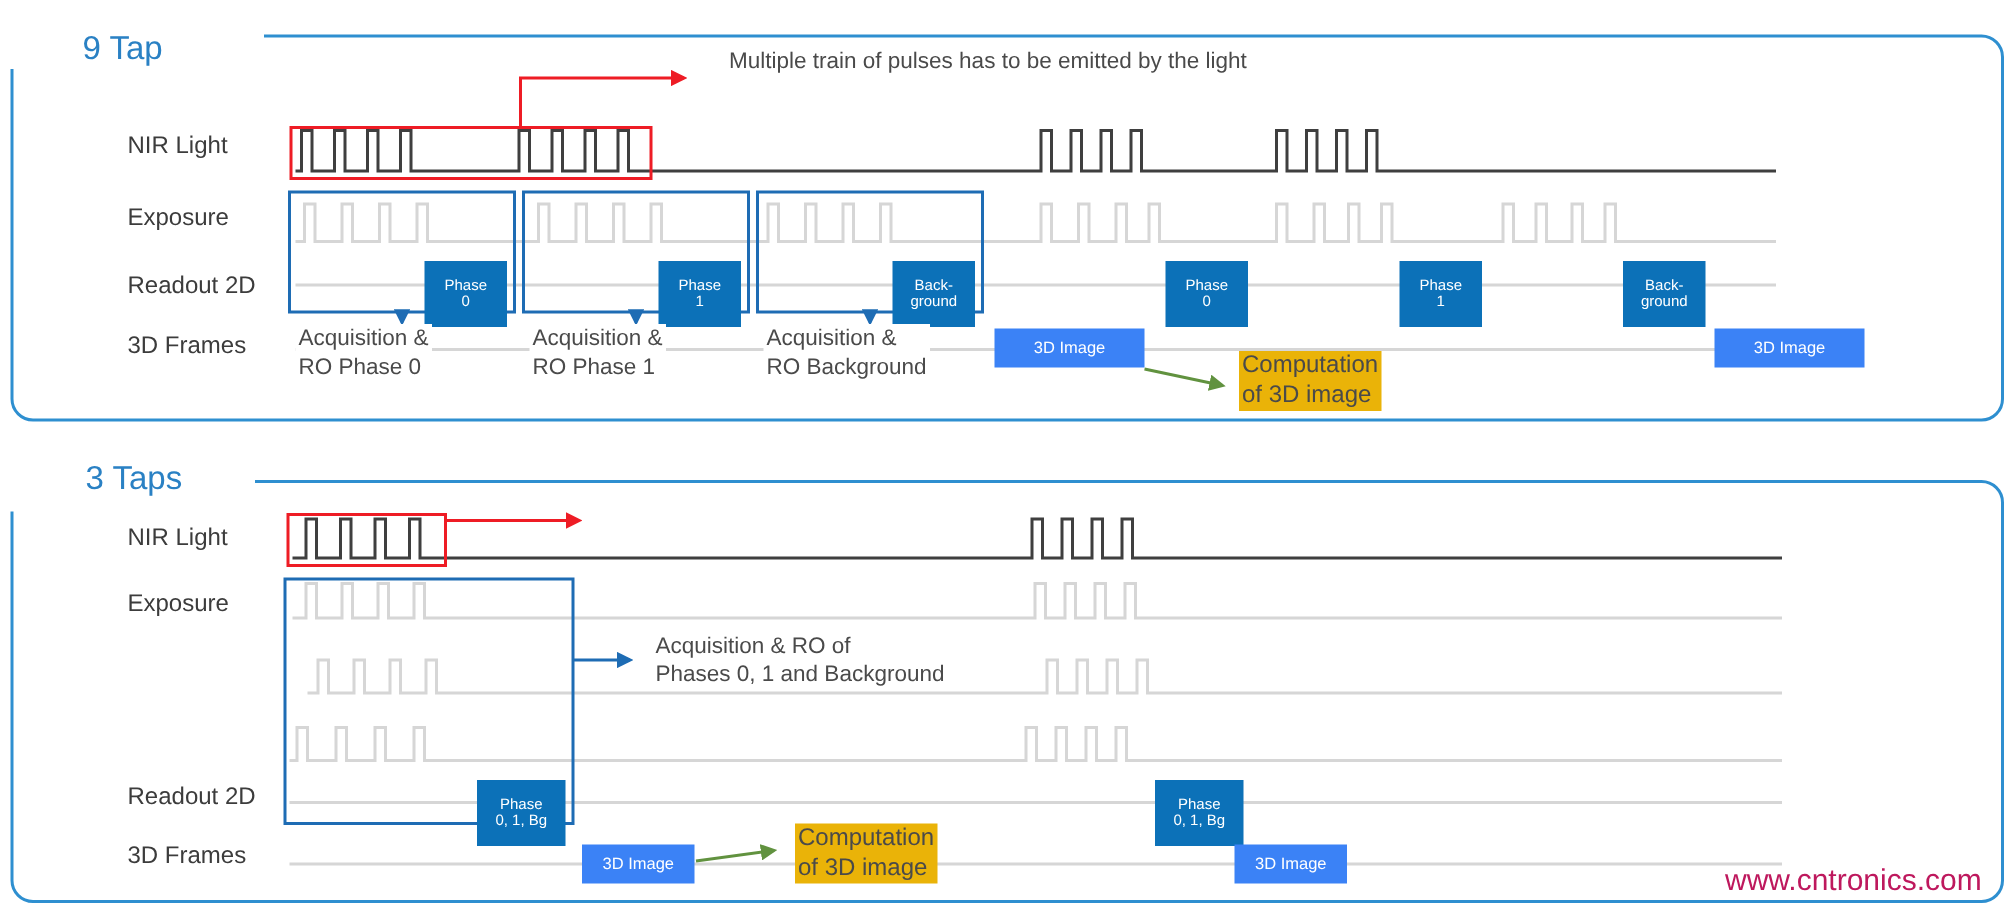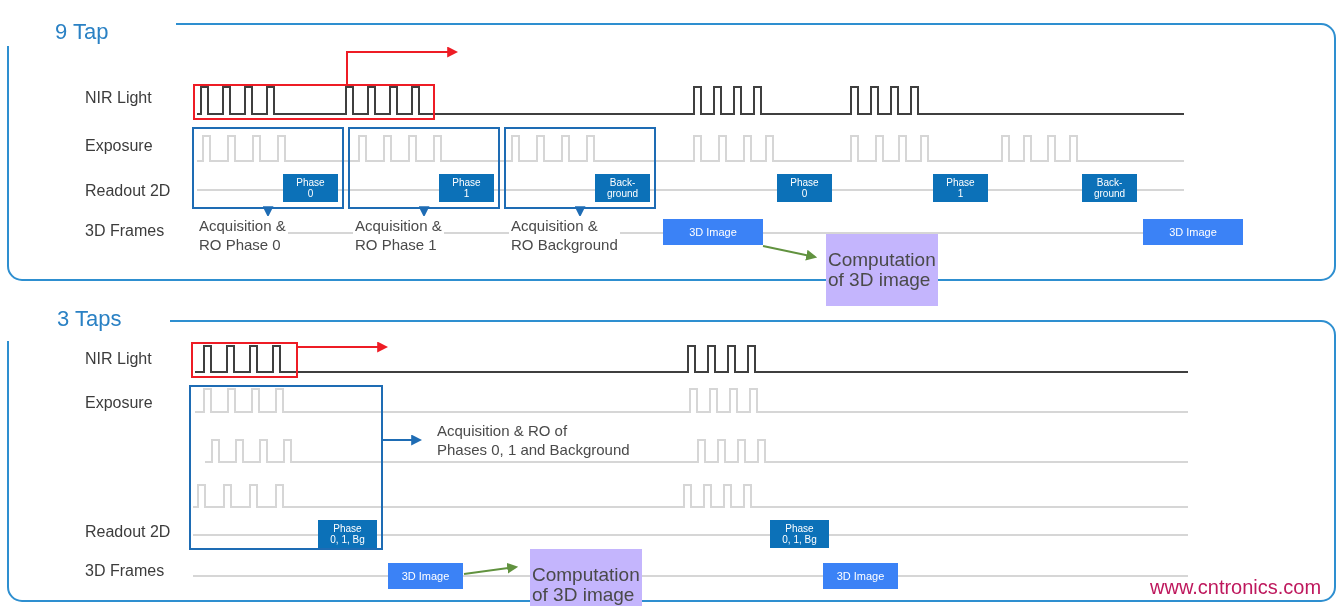--- a/index.html
+++ b/index.html
@@ -10,24 +10,24 @@
   #panel2{left:7px;top:320px;width:1325px;height:278px;}
   .patch{position:absolute;background:#fff;z-index:1;}
   #patch1{left:4px;top:9px;width:172px;height:37px;}
   #patch2{left:4px;top:305px;width:166px;height:36px;}
   .title{position:absolute;z-index:3;font-size:22px;color:#2A81C4;white-space:nowrap;}
   #wave-svg{position:absolute;left:0;top:0;z-index:2;}
   .rowlbl{position:absolute;z-index:3;font-size:16px;color:#3C3C3C;white-space:nowrap;}
   .ann{position:absolute;z-index:3;font-size:15px;line-height:19px;color:#4A4A4A;white-space:nowrap;}
   .acq{position:absolute;z-index:3;font-size:15px;line-height:19px;color:#4A4A4A;
        background:#fff;white-space:nowrap;padding:0 2px;}
-  .comp{position:absolute;z-index:3;font-size:19px;line-height:20px;color:#4A4A4A;
-        background:#c4b5fd;white-space:nowrap;padding:16px 2px;}
+  .comp{position:absolute;z-index:3;font-size:16px;line-height:20px;color:#4A4A4A;
+        background:#eab308;white-space:nowrap;padding:0 2px;}
   .phasebox{position:absolute;z-index:3;background:#0C71B8;color:#fff;font-size:10px;line-height:11px;
-            width:55px;height:28px;display:flex;flex-direction:column;align-items:center;justify-content:center;
+            width:55px;height:44px;display:flex;flex-direction:column;align-items:center;justify-content:center;
             text-align:center;white-space:nowrap;}
   .greenbox{position:absolute;z-index:3;background:#3b82f6;color:#fff;font-size:11px;
             display:flex;align-items:center;justify-content:center;white-space:nowrap;}
   .wm{position:absolute;z-index:4;font-size:20px;color:#be185d;white-space:nowrap;}
 </style>
 </head>
 <body>
 
 <div id="stage">
 
@@ -75,20 +75,21 @@
     </svg>
 
   <div class="title" style="left:55px;top:19px;">9 Tap</div>
 
   <div class="rowlbl" style="left:85px;top:89px;">NIR Light</div>
   <div class="rowlbl" style="left:85px;top:137px;">Exposure</div>
   <div class="rowlbl" style="left:85px;top:182px;">Readout 2D</div>
   <div class="rowlbl" style="left:85px;top:222px;">3D Frames</div>
 
   <div class="ann" style="left:486px;top:31px;">
+    <div>Multiple train of pulses has to be emitted by the light</div>
   </div>
 
   <div class="phasebox" style="left:283px;top:174px;">
     <span>Phase</span>
     <span>0</span>
   </div>
   <div class="phasebox" style="left:439px;top:174px;">
     <span>Phase</span>
     <span>1</span>
   </div>

